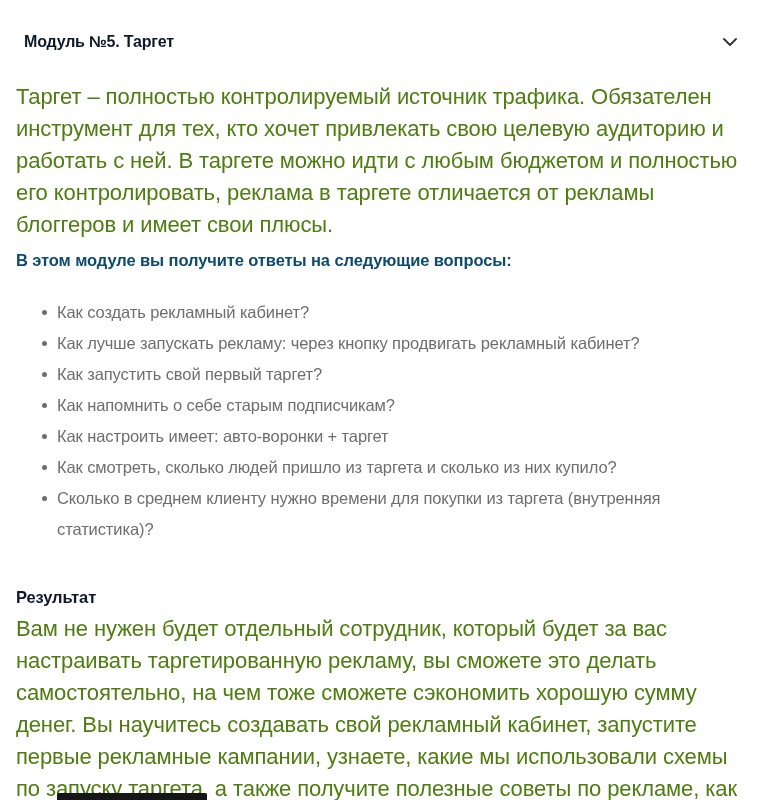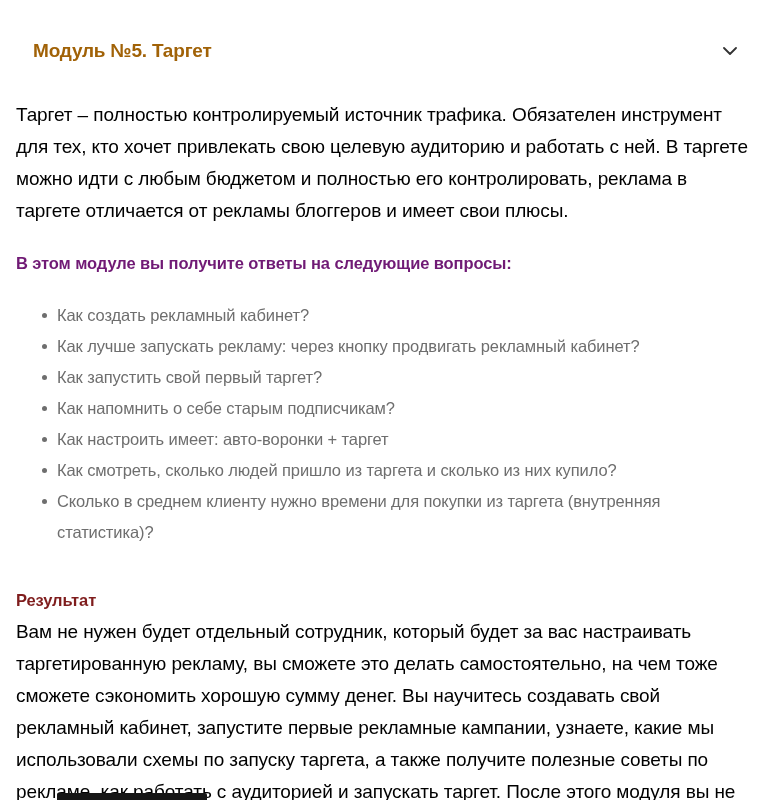--- a/index.html
+++ b/index.html
@@ -17,50 +17,50 @@
     background: #ffffff;
     font-family: "Liberation Sans", "DejaVu Sans", sans-serif;
   }
   .accordion-header {
     display: flex;
     justify-content: space-between;
     align-items: center;
     cursor: pointer;
   }
   .module-title {
-    margin: 17px;
-    font-size: 19px;
+    margin: 8px;
+    font-size: 16px;
     line-height: 24px;
     font-weight: 700;
-    color: #a16207;
+    color: #0f172a;
     letter-spacing: -0.2px;
   }
   .chevron {
     display: flex;
     align-items: center;
     justify-content: center;
     width: 20px;
     height: 20px;
     margin-right: 8px;
   }
   .body-text {
-    font-size: 19px;
+    font-size: 22px;
     line-height: 32px;
-    color: #000000;
+    color: #4d7c0f;
     letter-spacing: -0.1px;
   }
   .intro-paragraph {
     margin: 19px 0 0 0;
   }
   .questions-heading {
-    margin: 20px 0 0 0;
+    margin: 3px 0 0 0;
     font-size: 16.5px;
     line-height: 32px;
     font-weight: 700;
-    color: #701a75;
+    color: #0c4a6e;
     letter-spacing: -0.1px;
   }
   .questions-list {
     margin: 21px 0 12px 0;
     padding: 0 0 0 41px;
     list-style: none;
   }
   .questions-list li {
     position: relative;
     font-size: 16.5px;
@@ -76,21 +76,21 @@
     width: 5px;
     height: 5px;
     border-radius: 50%;
     background: #6e6e6e;
   }
   .result-heading {
     margin: 36px 0 0 0;
     font-size: 16.5px;
     line-height: 32px;
     font-weight: 700;
-    color: #7f1d1d;
+    color: #0f172a;
     letter-spacing: -0.1px;
   }
   .result-paragraph {
     margin: 0;
   }
   .partial-bottom-bar {
     position: absolute;
     left: 57px;
     bottom: 0;
     width: 150px;

